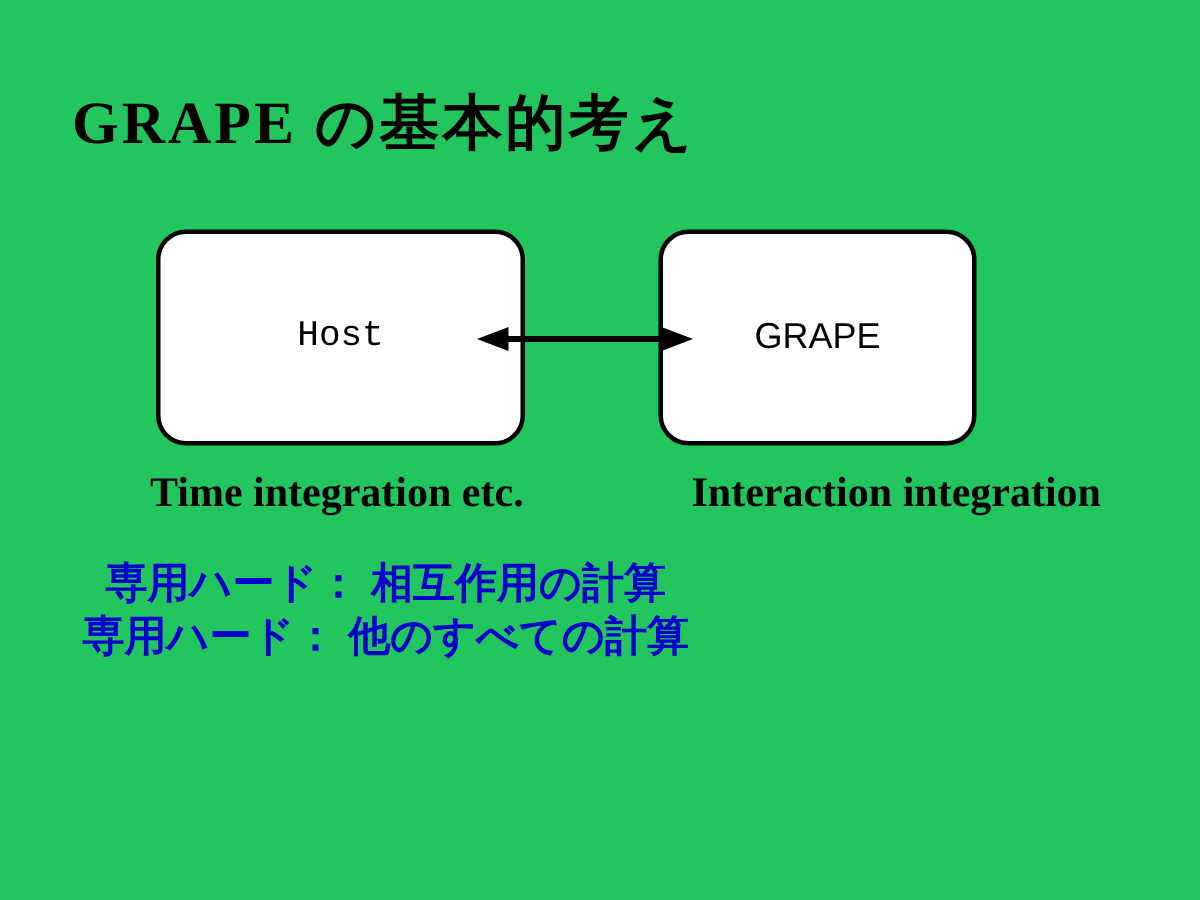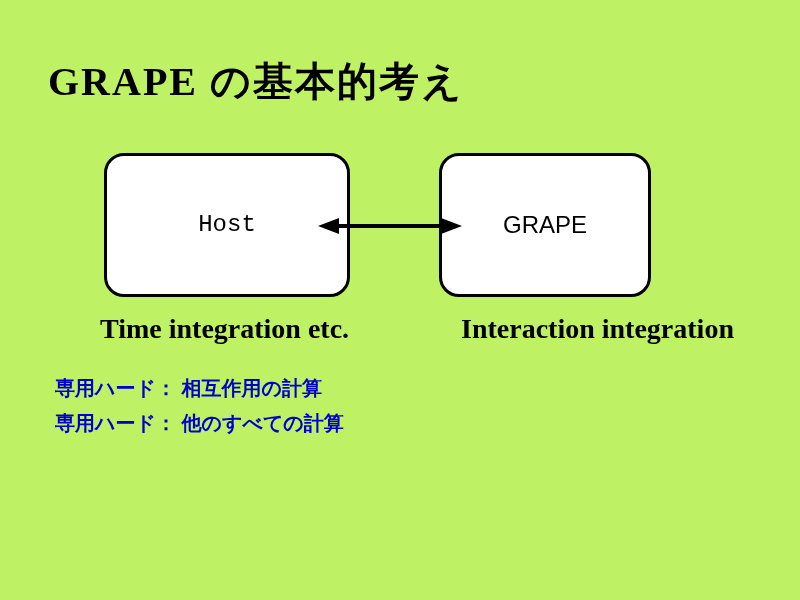--- a/index.html
+++ b/index.html
@@ -4,21 +4,21 @@
 <style>
   html, body {
     margin: 0;
     padding: 0;
     background: #ffffff;
   }
   .slide {
     position: relative;
     width: 800px;
     height: 600px;
-    background: #bef264;
+    background: #22c55e;
     overflow: hidden;
     font-family: "Liberation Serif", serif;
     color: #000000;
   }
   .slide-title {
     position: absolute;
     left: 48px;
     top: 60px;
     font-family: "Liberation Serif", "DejaVu Serif", serif;
     font-size: 40px;
@@ -63,24 +63,25 @@
     white-space: nowrap;
     font-weight: bold;
   }
   .caption-host  { left: 100px; width: 218px; }
   .caption-grape { left: 461px; width: 212px; }
   .notes {
     position: absolute;
     left: 55px;
     top: 371px;
     font-family: "Liberation Sans", "DejaVu Sans", sans-serif;
-    font-size: 20px;
+    font-size: 28px;
     font-weight: bold;
     line-height: 35px;
     white-space: nowrap;
+    text-align: center;
   }
 </style>
 </head>
 <body>
 
 <div class="slide">
 
   <div class="slide-title">GRAPE の基本的考え</div>
 
   <div class="box box-host">

